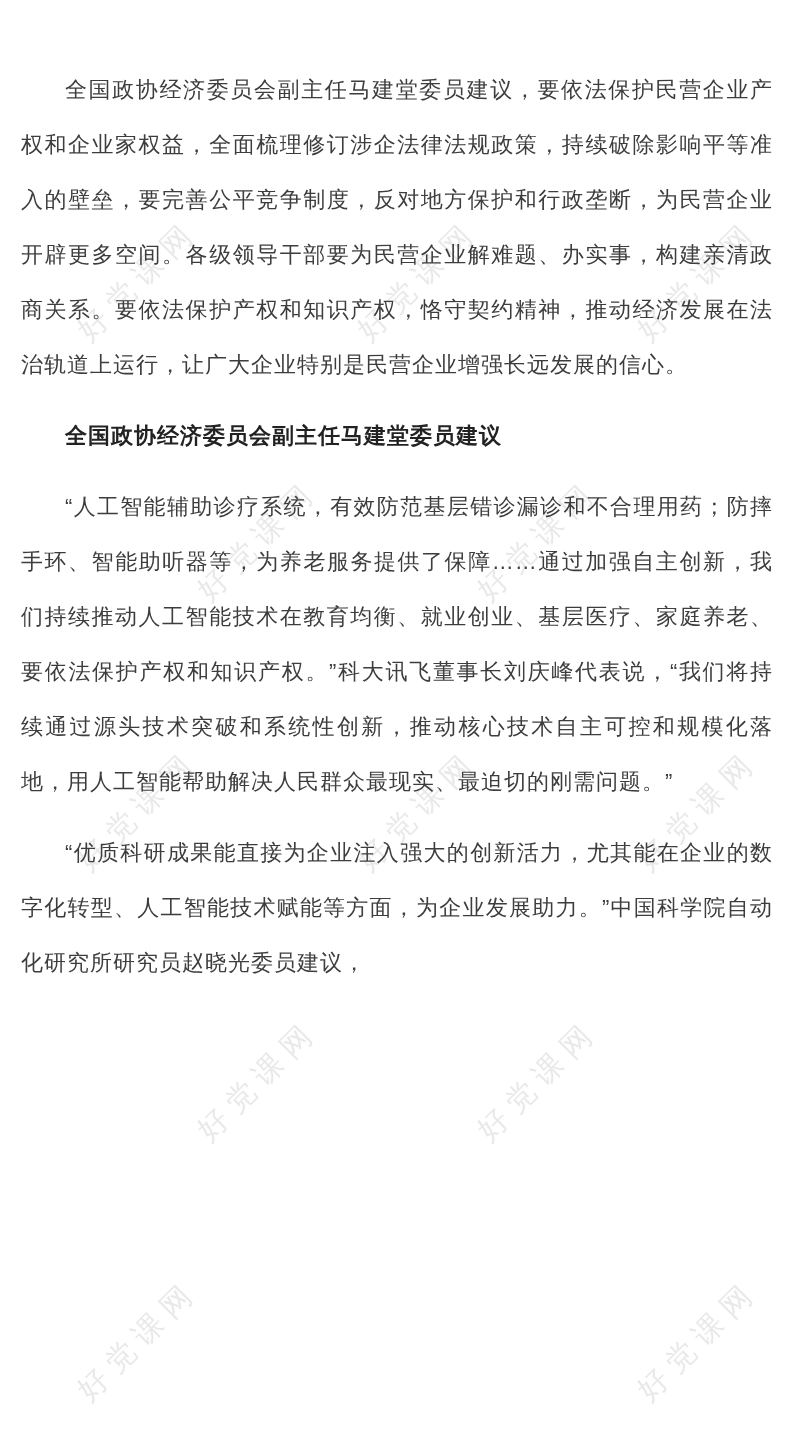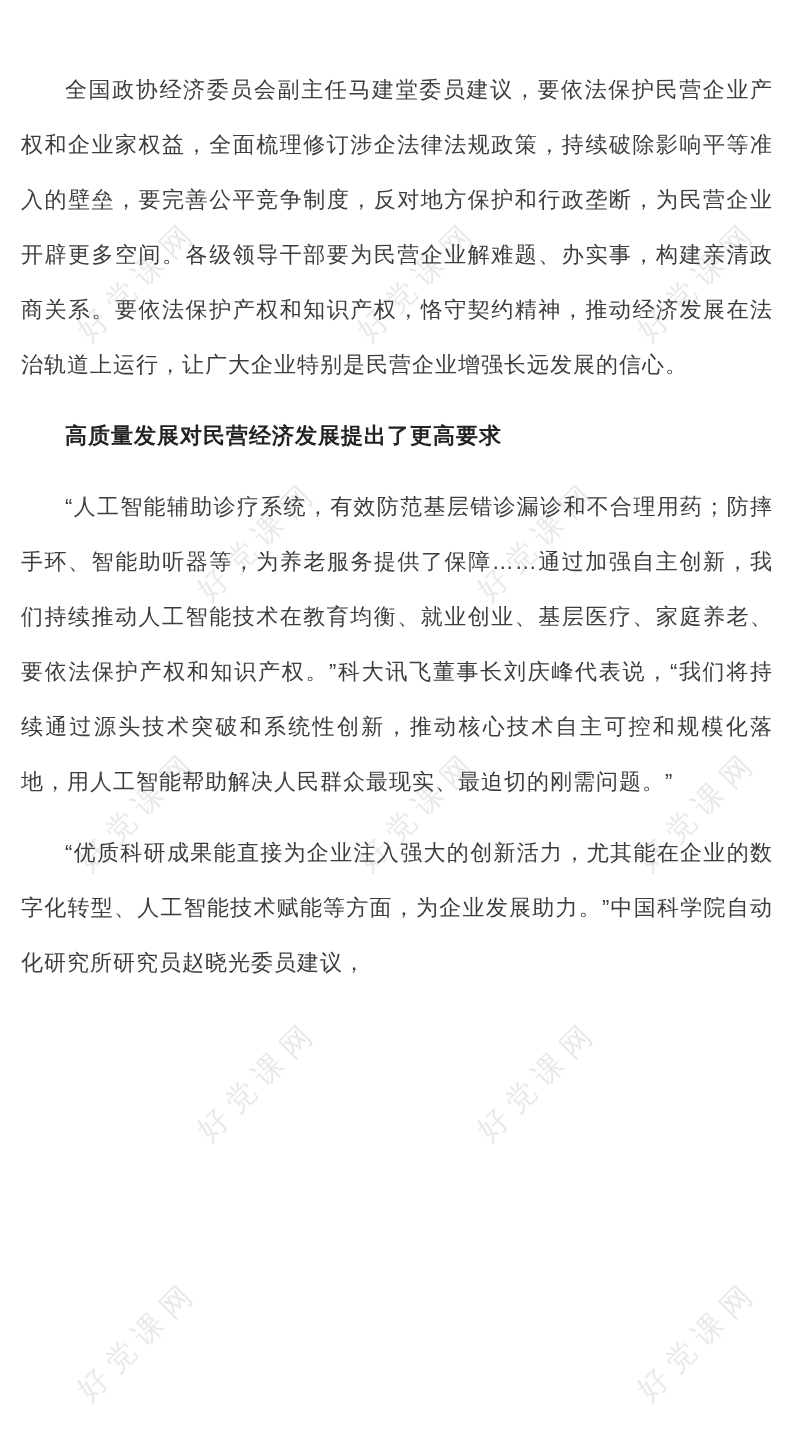--- a/index.html
+++ b/index.html
@@ -90,18 +90,18 @@
     <span class="wm">好党课网</span>
     <span class="wm">好党课网</span>
     <span class="wm">好党课网</span>
     <span class="wm">好党课网</span>
     <span class="wm">好党课网</span>
     <span class="wm">好党课网</span>
   </div>
 
   <div class="content">
     <p class="body-para">全国政协经济委员会副主任马建堂委员建议，要依法保护民营企业产权和企业家权益，全面梳理修订涉企法律法规政策，持续破除影响平等准入的壁垒，要完善公平竞争制度，反对地方保护和行政垄断，为民营企业开辟更多空间。各级领导干部要为民营企业解难题、办实事，构建亲清政商关系。要依法保护产权和知识产权，恪守契约精神，推动经济发展在法治轨道上运行，让广大企业特别是民营企业增强长远发展的信心。</p>
-    <h3 class="section-heading">高质量发展对民营经济发展提出了更高要求</h3>
+    <h3 class="section-heading">全国政协经济委员会副主任马建堂委员建议</h3>
     <p class="body-para">“人工智能辅助诊疗系统，有效防范基层错诊漏诊和不合理用药；防摔手环、智能助听器等，为养老服务提供了保障……通过加强自主创新，我们持续推动人工智能技术在教育均衡、就业创业、基层医疗、家庭养老、要依法保护产权和知识产权。”科大讯飞董事长刘庆峰代表说，“我们将持续通过源头技术突破和系统性创新，推动核心技术自主可控和规模化落地，用人工智能帮助解决人民群众最现实、最迫切的刚需问题。”</p>
     <p class="body-para">“优质科研成果能直接为企业注入强大的创新活力，尤其能在企业的数字化转型、人工智能技术赋能等方面，为企业发展助力。”中国科学院自动化研究所研究员赵晓光委员建议，</p>
   </div>
 
 </div>
 
 </body></html>

